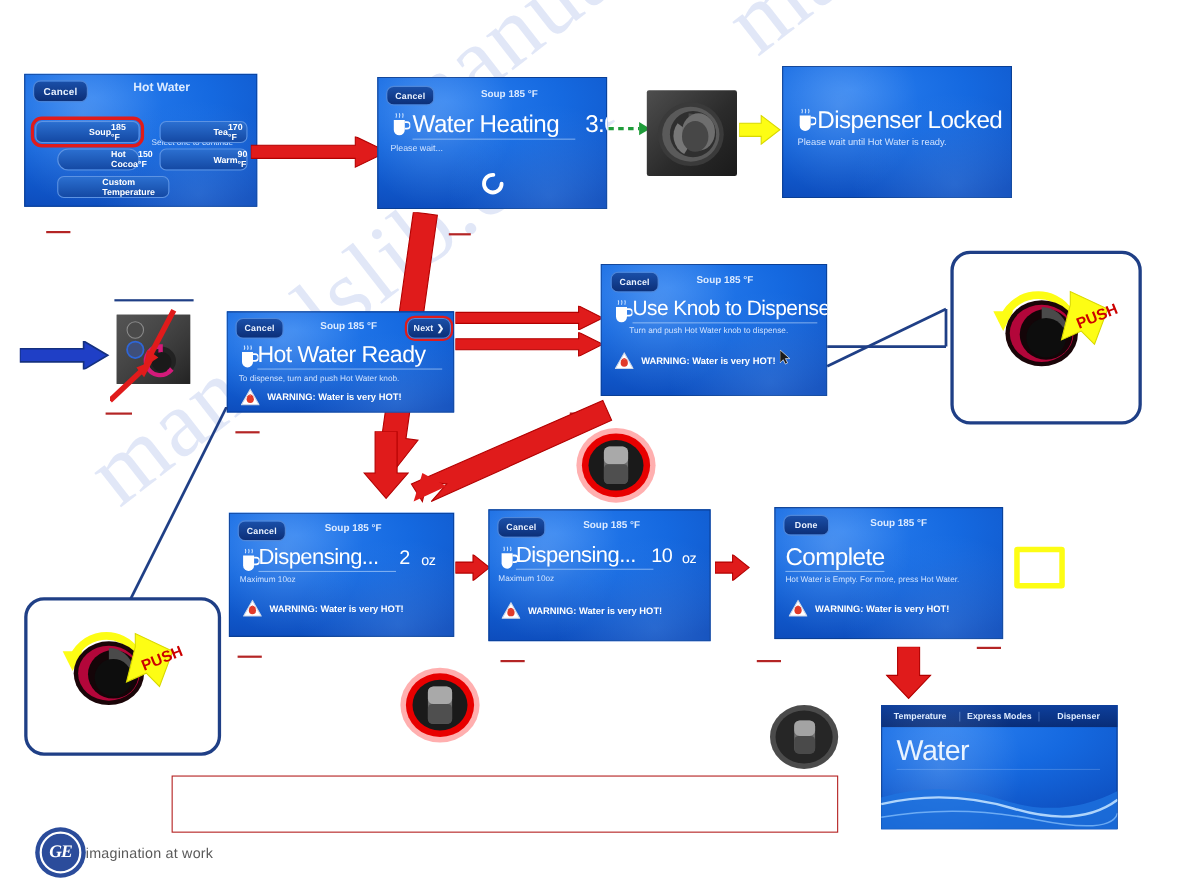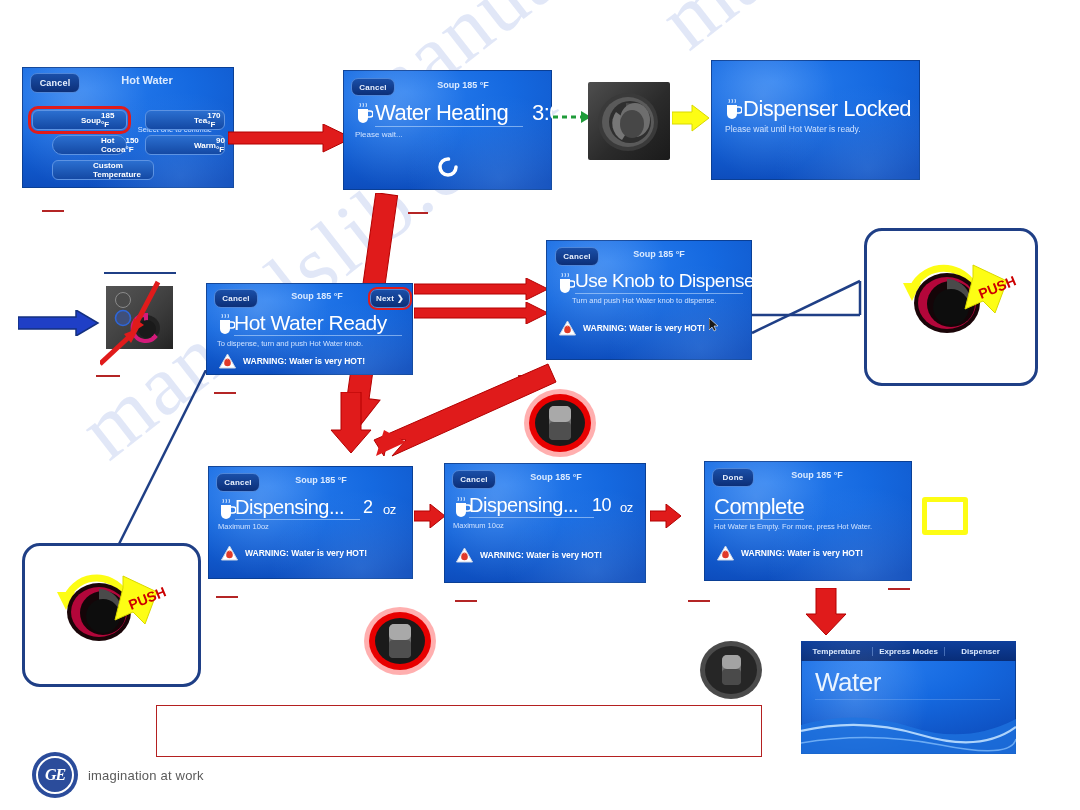--- a/index.html
+++ b/index.html
@@ -95,21 +95,21 @@
   }
   .photo-panel{
     position:absolute;background:linear-gradient(160deg,#5b5b5b,#2e2e2e);
     overflow:hidden;
   }
 
   .empty-box-red{position:absolute;border:1.5px solid #b42020;background:#fff;}
   .empty-box-yellow{position:absolute;border:5px solid #fdfd14;background:#fff;border-radius:3px;}
 
   
-  .ge-wrap{position:absolute;display:flex;align-items:center;gap:10px;}
+  .ge-wrap{position:absolute;display:flex;align-items:center;}
   .ge-mark{
     width:46px;height:46px;border-radius:50%;
     background:#2b4c9b;position:relative;
     display:flex;align-items:center;justify-content:center;
   }
   .ge-mark .inner{
     width:34px;height:34px;border-radius:50%;border:2px solid #ffffff;
     display:flex;align-items:center;justify-content:center;
     color:#fff;font-family:"Liberation Serif", serif;font-style:italic;
     font-size:16px;font-weight:bold;letter-spacing:-1px;

